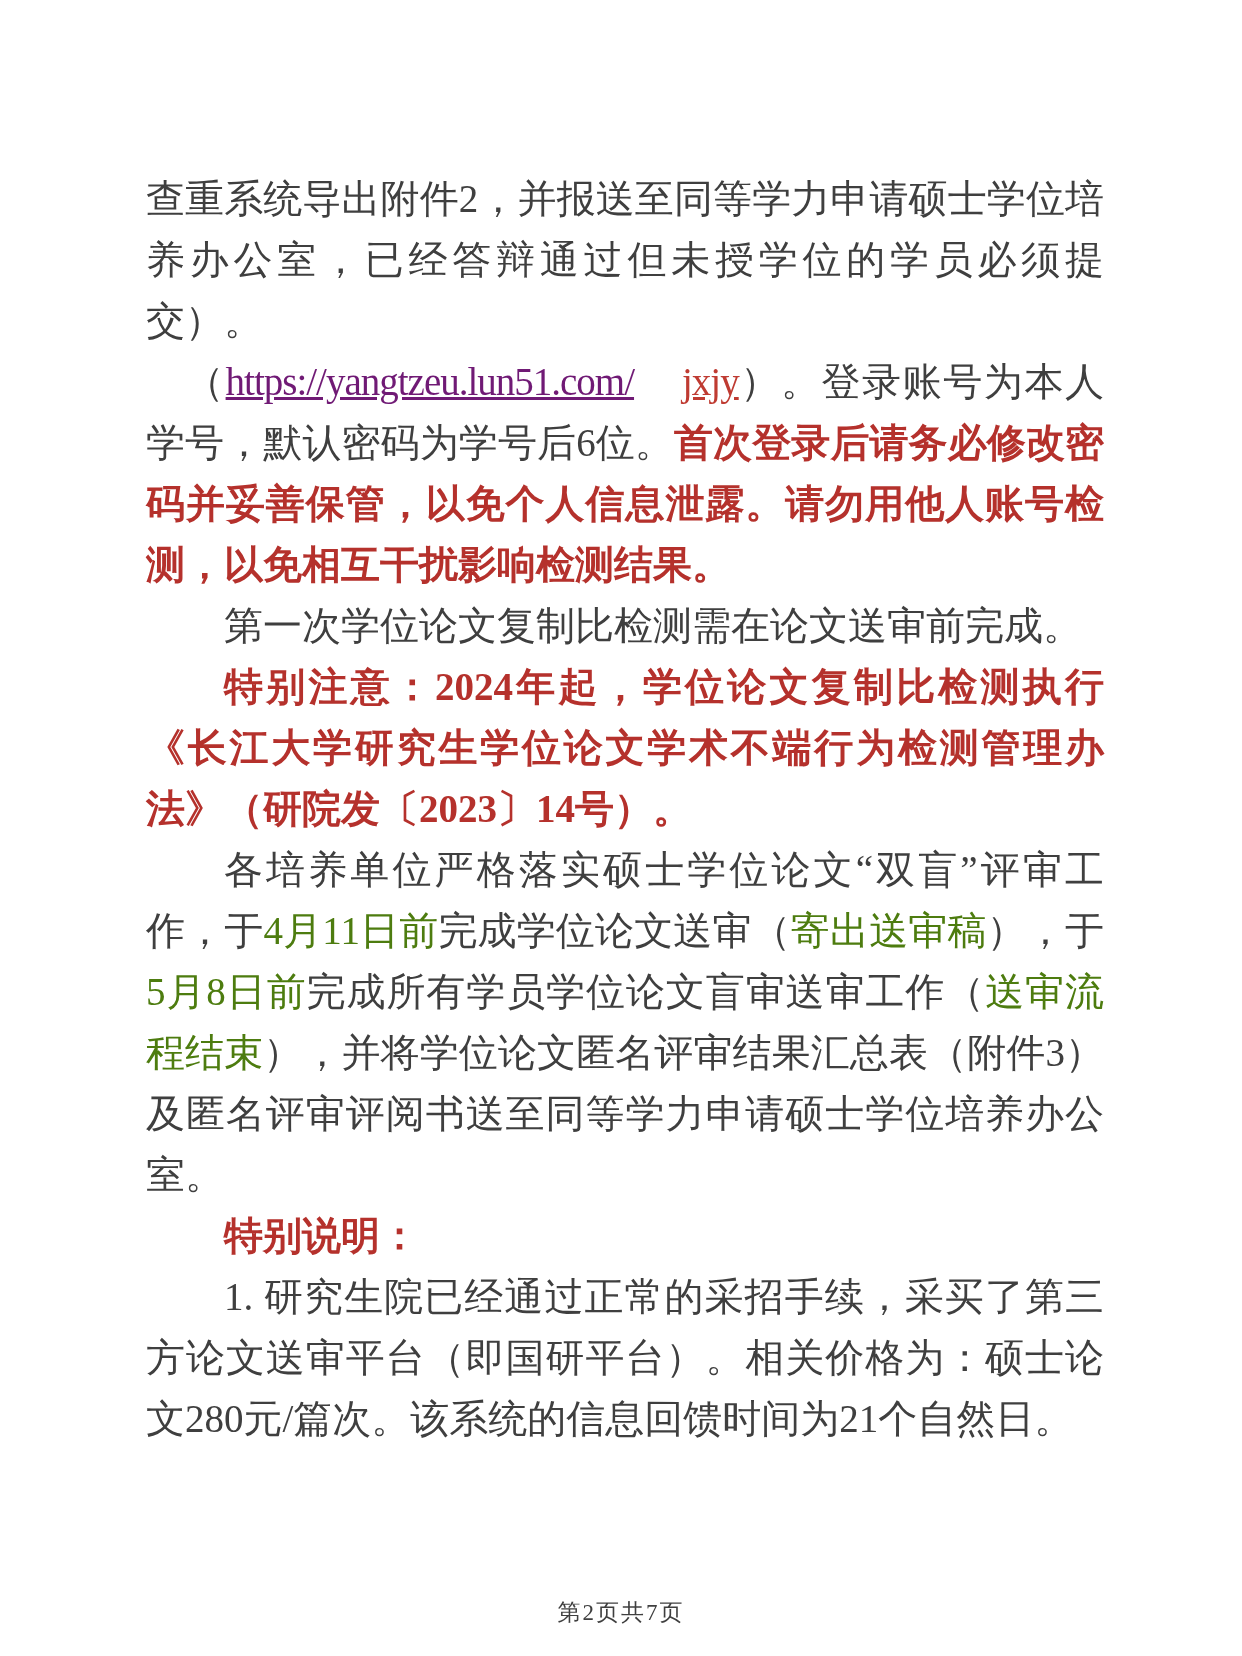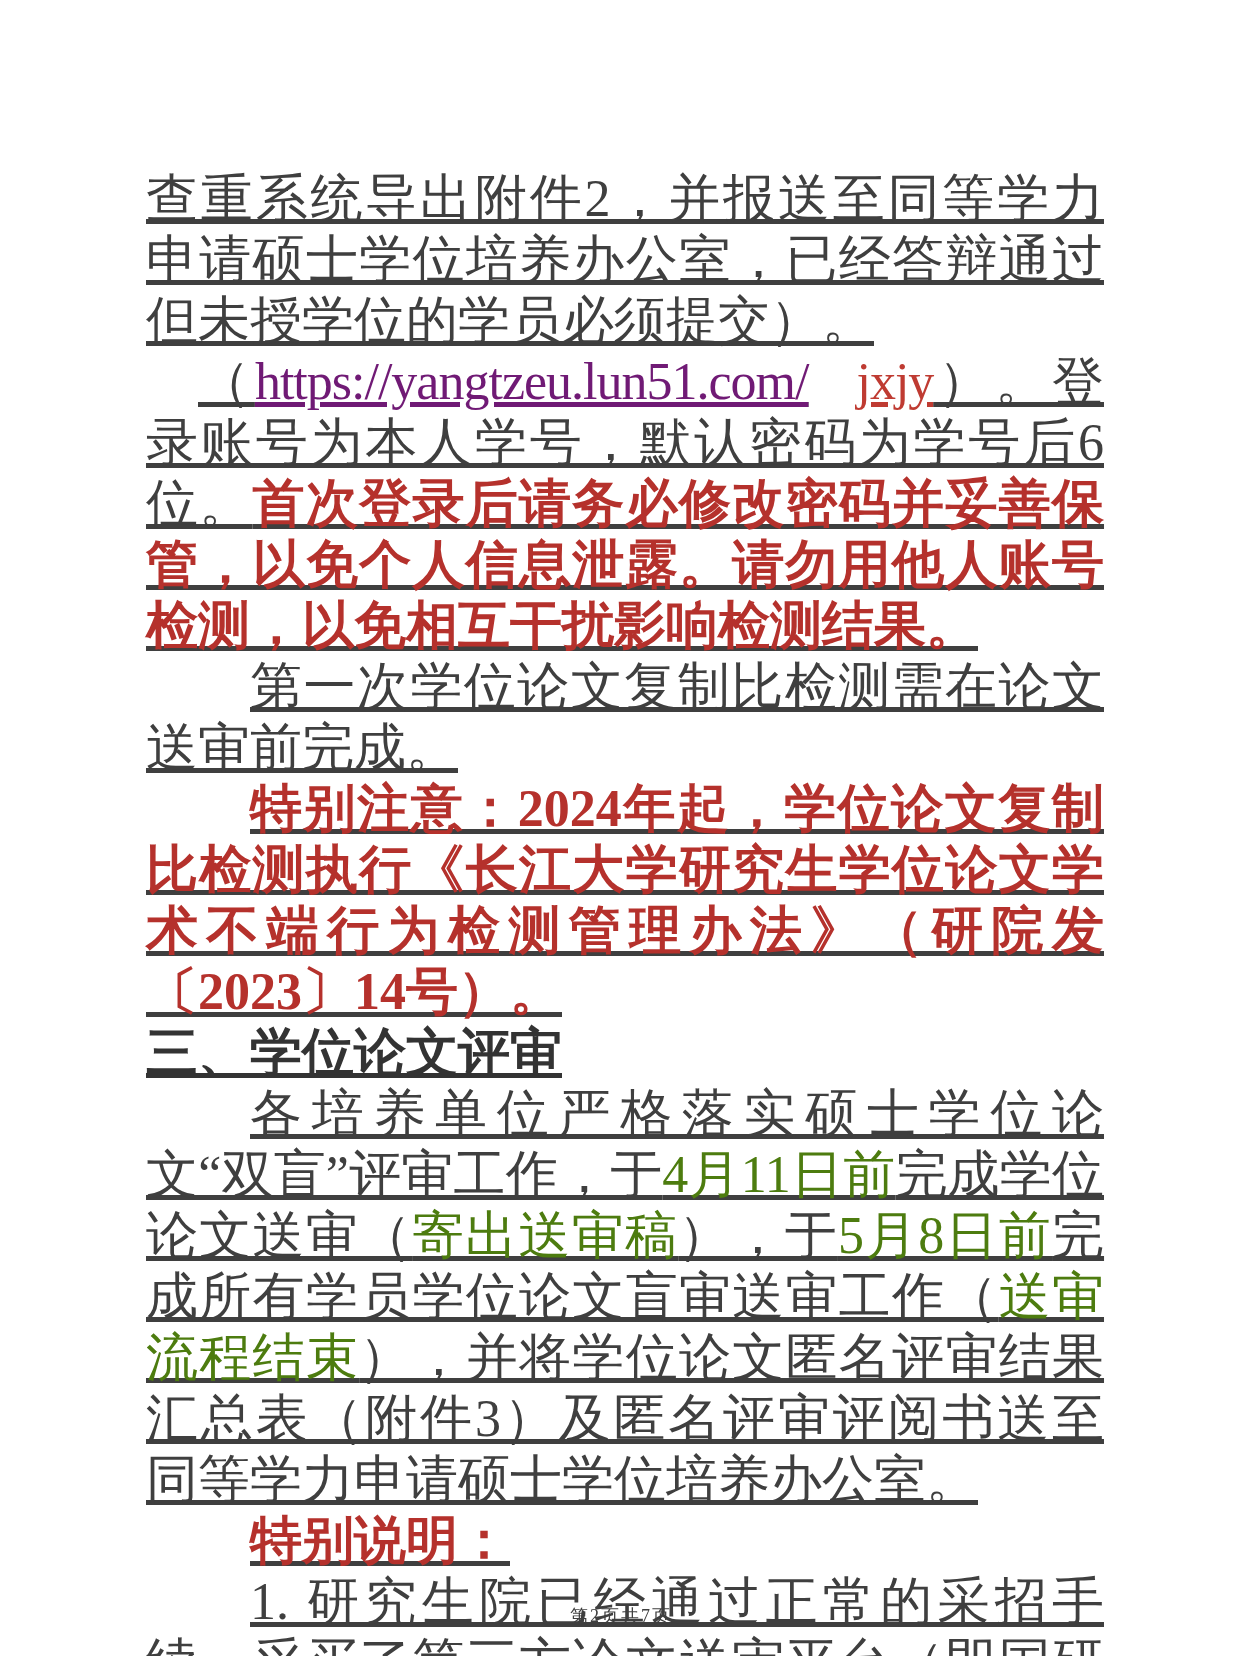--- a/index.html
+++ b/index.html
@@ -16,26 +16,25 @@
     font-family: "Liberation Serif", "DejaVu Serif", serif;
   }
   .content {
     position: absolute;
     left: 146px;
     top: 168px;
     width: 958px;
   }
   .para {
     margin: 0;
-    font-size: 52px;
+    font-size: 39px;
     line-height: 61px;
     text-align: justify;
     color: #3f3f3f;
     font-weight: normal;
-    text-decoration: underline;
   }
   .para.heading {
     font-family: "Liberation Sans", "DejaVu Sans", sans-serif;
     font-weight: bold;
     color: #333333;
     text-align: left;
   }
   .ind { text-indent: 2em; }
   .ind-url { text-indent: 1em; }
   .r-black { color: #3f3f3f; }
@@ -54,33 +53,32 @@
     letter-spacing: -1px;
     font-family: "Liberation Serif", serif;
     margin-left: 48px;
   }
   .footer {
     position: absolute;
     left: 0;
     right: 0;
     bottom: 28px;
     text-align: center;
-    font-size: 18px;
+    font-size: 23px;
     color: #3f3f3f;
     letter-spacing: 2px;
   }
 </style>
 </head>
 <body>
 
 <div class="page">
   <div class="content">
       <p class="para"><span class="r-black">查重系统导出附件2，并报送至同等学力申请硕士学位培养办公室，已经答辩通过但未授学位的学员必须提交）。</span></p>
       <p class="para ind-url"><span class="r-black">（</span><a class="r-link-blue">https://yangtzeu.lun51.com/</a><a class="r-link-red">jxjy</a><span class="r-black">）。登录账号为本人学号，默认密码为学号后6位。</span><span class="r-red-bold">首次登录后请务必修改密码并妥善保管，以免个人信息泄露。请勿用他人账号检测，以免相互干扰影响检测结果。</span></p>
       <p class="para ind"><span class="r-black">第一次学位论文复制比检测需在论文送审前完成。</span></p>
       <p class="para ind"><span class="r-red-bold">特别注意：2024年起，学位论文复制比检测执行《长江大学研究生学位论文学术不端行为检测管理办法》（研院发〔2023〕14号）。</span></p>
-      <h2 class="para heading"><span class="r-black-bold">三、学位论文评审</span></h2>
       <p class="para ind"><span class="r-black">各培养单位严格落实硕士学位论文“双盲”评审工作，于</span><span class="r-red">4月11日前</span><span class="r-black">完成学位论文送审（</span><span class="r-red">寄出送审稿</span><span class="r-black">），于</span><span class="r-red">5月8日前</span><span class="r-black">完成所有学员学位论文盲审送审工作（</span><span class="r-red">送审流程结束</span><span class="r-black">），并将学位论文匿名评审结果汇总表（附件3）及匿名评审评阅书送至同等学力申请硕士学位培养办公室。</span></p>
       <p class="para ind"><span class="r-red-bold">特别说明：</span></p>
       <p class="para ind"><span class="r-black">1. 研究生院已经通过正常的采招手续，采买了第三方论文送审平台（即国研平台）。相关价格为：硕士论文280元/篇次。该系统的信息回馈时间为21个自然日。</span></p>
     </div>
   <div class="footer">第2页共7页</div>
 </div>
 
 </body></html>

